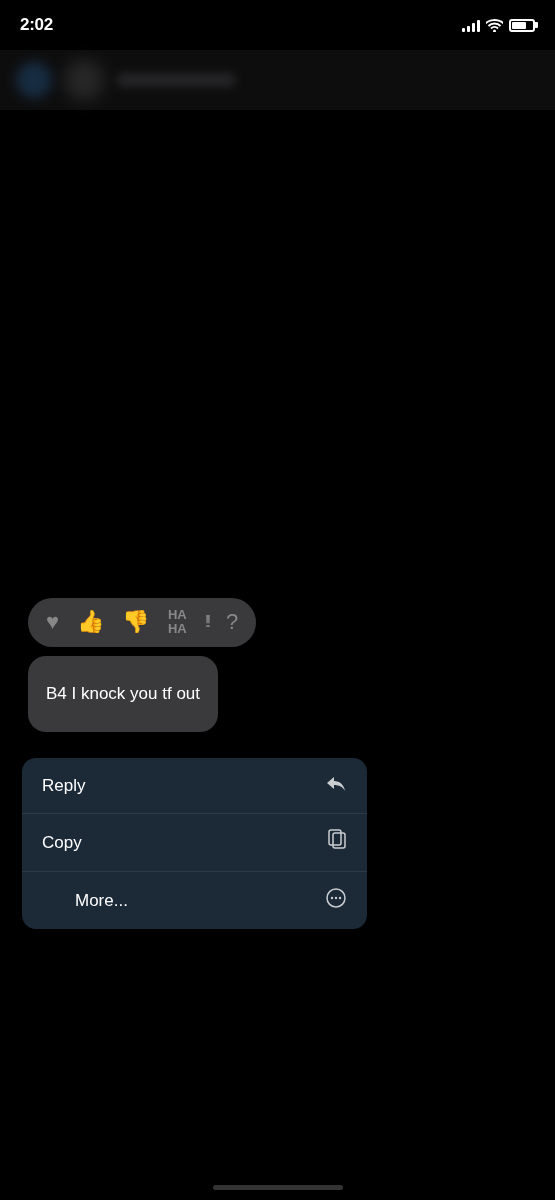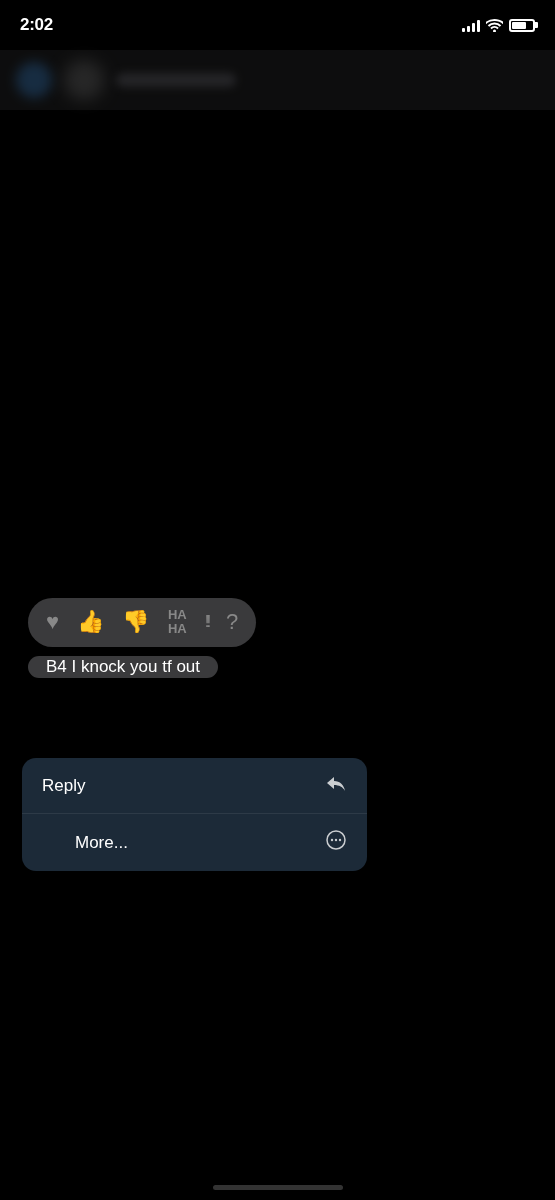--- a/index.html
+++ b/index.html
@@ -172,21 +172,21 @@
       color: #888;
     }
 
     
     .selected-message {
       position: absolute;
       top: 656px;
       left: 28px;
       background: #3a3a3c;
       border-radius: 18px;
-      padding: 1px 18px;
+      padding: 28px 18px;
       z-index: 50;
     }
 
     .selected-message-text {
       color: #fff;
       font-size: 17px;
       font-weight: 400;
     }
 
     
@@ -314,20 +314,29 @@
 <div class="context-menu">
   <div class="context-menu-item">
     <span class="context-menu-label">Reply</span>
     <span class="context-menu-icon">
       <svg width="22" height="20" viewBox="0 0 22 20" fill="white" opacity="0.85">
         <path d="M9 4L2 10l7 6V12c5 0 9 2 11 6-1-6-5-10-11-10V4z"></path>
       </svg>
     </span>
   </div>
   <div class="context-menu-item">
+    <span class="context-menu-label">Copy</span>
+    <span class="context-menu-icon">
+      <svg width="20" height="22" viewBox="0 0 20 22" fill="white" opacity="0.85">
+        <rect x="6" y="4" width="12" height="15" rx="2" ry="2" stroke="white" stroke-width="1.5" fill="none"></rect>
+        <rect x="2" y="1" width="12" height="15" rx="2" ry="2" stroke="white" stroke-width="1.5" fill="none"></rect>
+      </svg>
+    </span>
+  </div>
+  <div class="context-menu-item">
     <span class="context-menu-label">More...</span>
     <span class="context-menu-icon">
       <svg width="22" height="22" viewBox="0 0 22 22" fill="none">
         <circle cx="11" cy="11" r="9" stroke="white" stroke-width="1.5" opacity="0.85"></circle>
         <circle cx="7" cy="11" r="1.2" fill="white" opacity="0.85"></circle>
         <circle cx="11" cy="11" r="1.2" fill="white" opacity="0.85"></circle>
         <circle cx="15" cy="11" r="1.2" fill="white" opacity="0.85"></circle>
       </svg>
     </span>
   </div>

